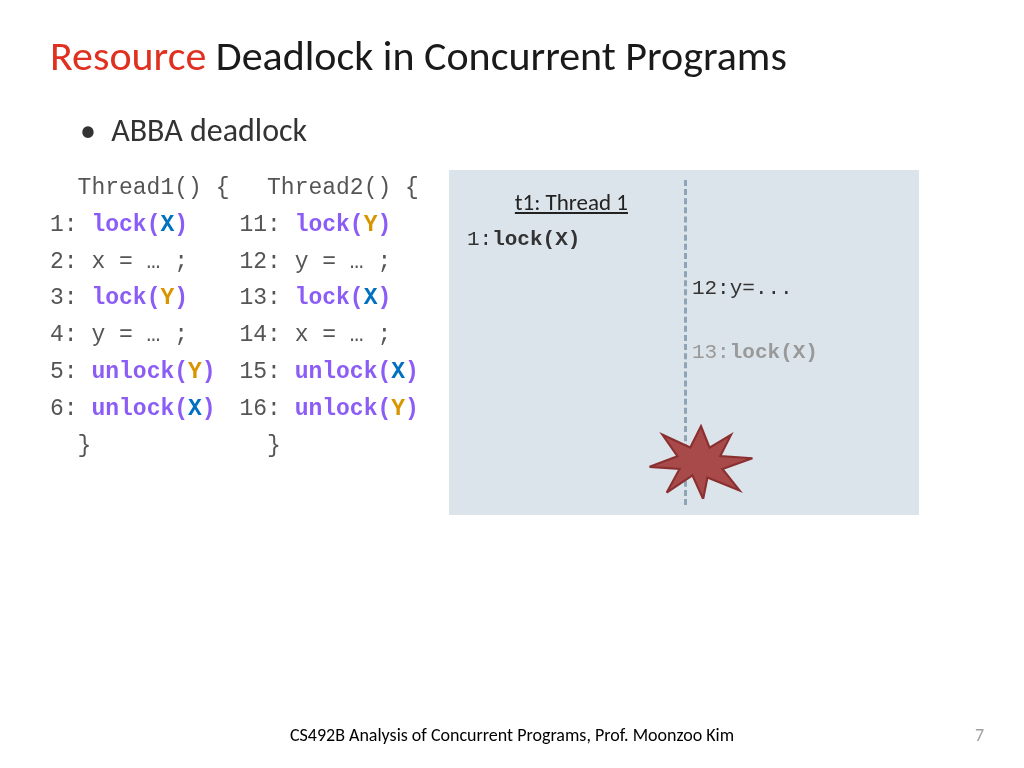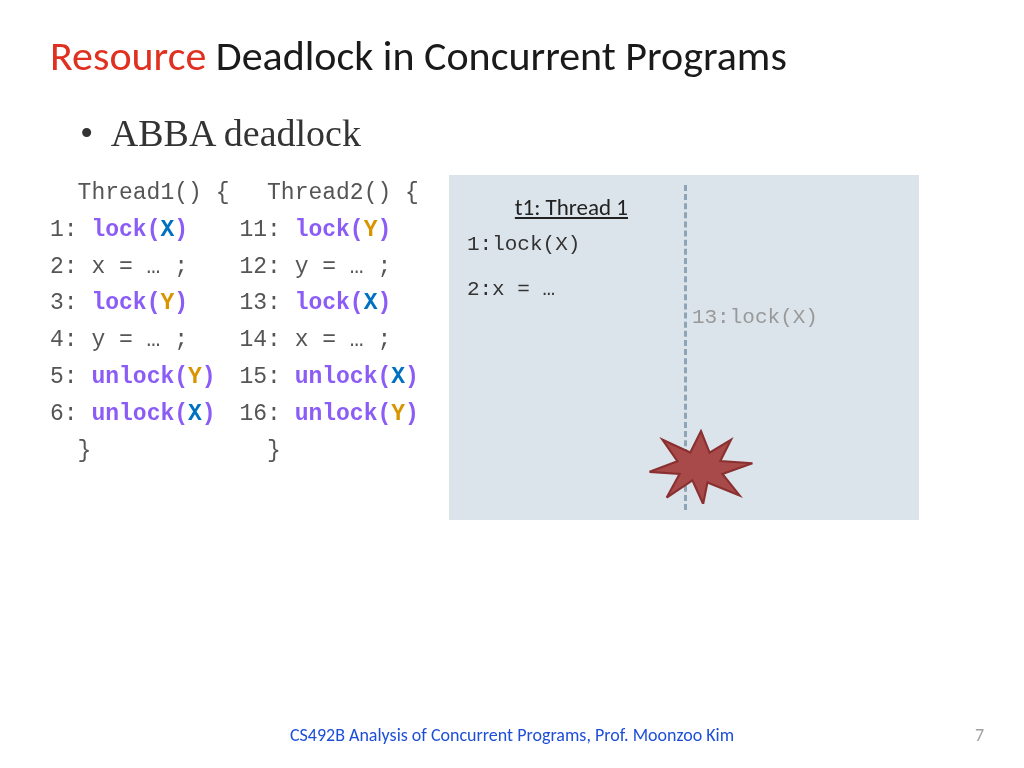--- a/index.html
+++ b/index.html
@@ -21,25 +21,24 @@
   .title {
     font-size: 42px;
     font-weight: 400;
     margin-bottom: 30px;
     color: #1a1a1a;
   }
   .title .red {
     color: #e03020;
   }
   .bullet {
-    font-size: 38px;
+    font-size: 32px;
     color: #333;
     margin-left: 30px;
     margin-bottom: 20px;
-    font-family: Liberation Serif, serif;
   }
   .bullet::before {
     content: "• ";
     margin-right: 8px;
   }
   .code-area {
     display: flex;
     gap: 10px;
     align-items: flex-start;
   }
@@ -75,21 +74,21 @@
     line-height: 1.5;
   }
   .diagram-header {
     font-family: Calibri, Arial, sans-serif;
     font-size: 23px;
     text-decoration: underline;
     text-align: center;
     color: #222;
   }
   .dline { margin: 4px 0; color: #333; }
-  .dline .b { font-weight: normal; }
+  .dline .b { font-weight: bold; }
   .dline.gray { color: #999; }
   .dline.gray .b { color: #999; }
   .gap1 { height: 6px; }
   .gap2 { height: 76px; }
   .gap3 { height: 24px; }
   .gap4 { height: 8px; }
   .divider {
     position: absolute;
     left: 50%;
     top: 10px;
@@ -104,21 +103,21 @@
     height: 75px;
     z-index: 2;
   }
   .footer {
     position: absolute;
     bottom: 22px;
     left: 0;
     right: 0;
     text-align: center;
     font-size: 18px;
-    color: #1d4ed8;
+    color: #000000;
   }
   .pagenum {
     position: absolute;
     bottom: 22px;
     right: 40px;
     font-size: 18px;
     color: #a0a0a0;
   }
 </style>
 </head>
@@ -152,26 +151,26 @@
 <span>16: </span><span class="b">unlock(</span><span class="y">Y</span><span class="b">)</span>
 <span>  }</span></div>
 
     <div class="diagram">
       <div class="divider"></div>
       <div class="diagram-cols">
         <div class="diagram-col">
           <div class="diagram-header">t1: Thread 1</div>
           <div class="dline"><span>1:</span><span class="b">lock(X)</span></div>
           <div class="gap1"></div>
-          <div class="dline">2:x = …</div>
           <div class="gap2"></div>
         </div>
         <div class="diagram-col">
           <div class="gap2"></div>
           <div class="gap4"></div>
+          <div class="dline">12:y=...</div>
           <div class="gap3"></div>
           <div class="dline gray"><span>13:</span><span class="b">lock(X)</span></div>
         </div>
       </div>
       <svg class="burst" viewBox="0 0 100 70">
         <polygon points="50,2 58,22 78,10 68,30 98,32 70,42 86,62 56,50 52,70 42,48 18,64 30,42 2,40 28,30 14,10 40,22" fill="#a84a4a" stroke="#8a3030" stroke-width="2"></polygon>
       </svg>
     </div>
 
   </div>

